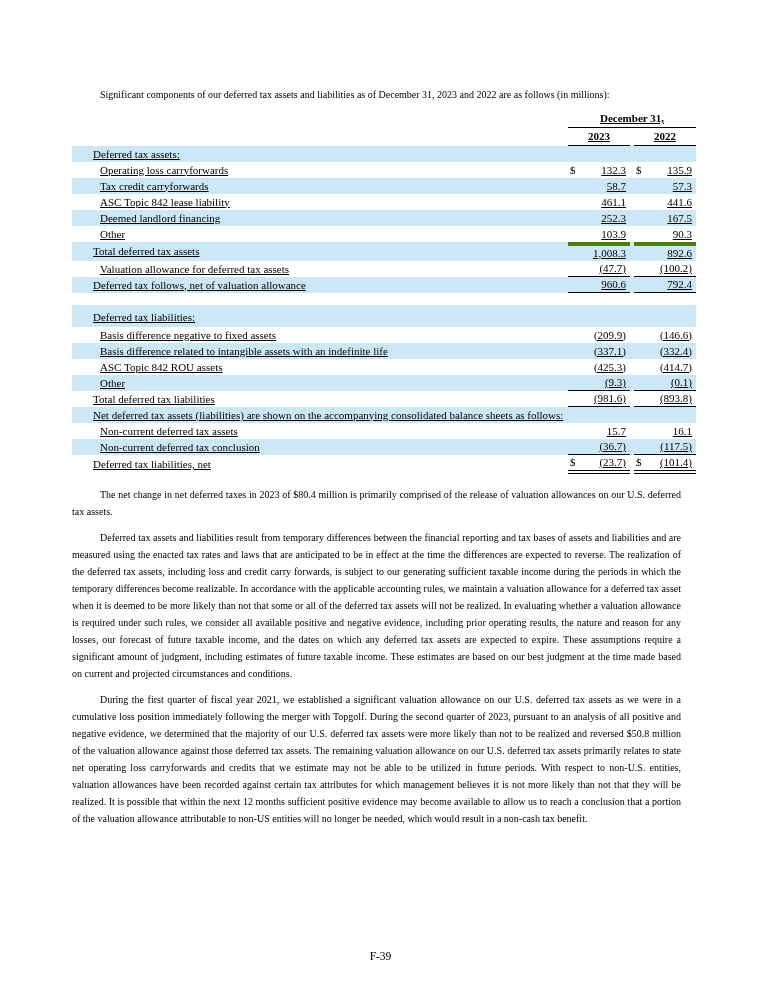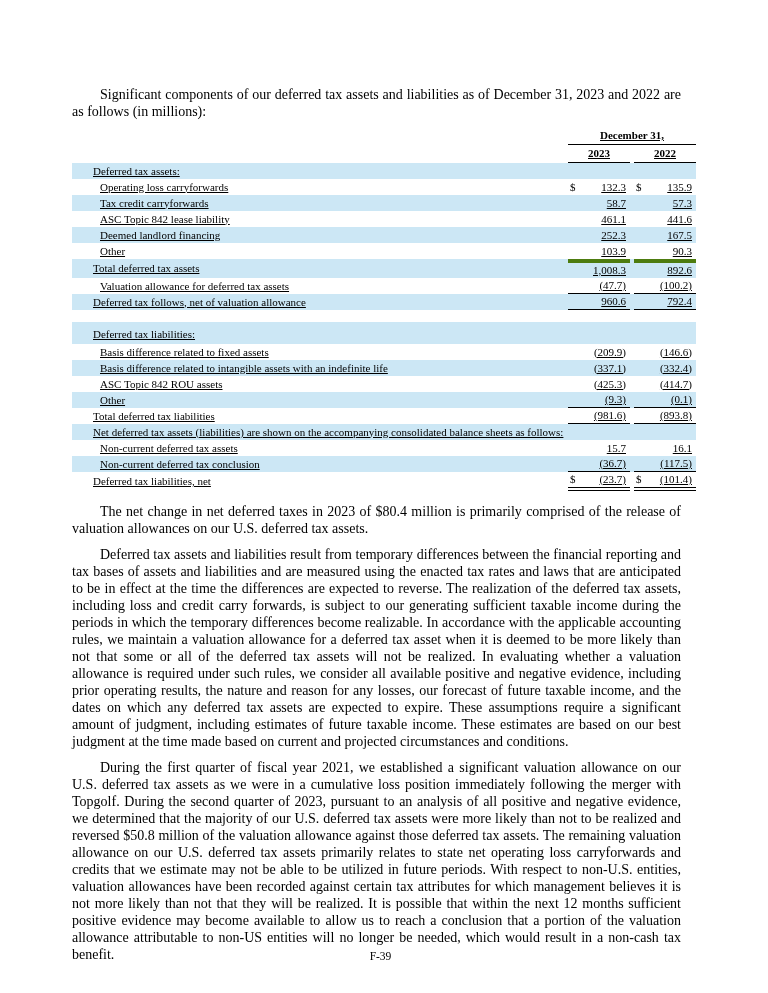--- a/index.html
+++ b/index.html
@@ -8,21 +8,21 @@
     width: 768px; height: 993px;
     background: #ffffff;
     color: #000000;
     font-family: "Liberation Serif", serif;
     position: relative;
     overflow: hidden;
   }
   .page { padding: 86px 72px 0 72px; }
 
   p.body-text {
-    font-size: 14px;
+    font-size: 10px;
     line-height: 17px;
     text-align: justify;
     text-indent: 28px;
     margin: 0 15px 9px 0;
   }
 
   
   .tax-table { margin: 6px 0 12px 0; font-size: 11px; line-height: 13px; text-decoration: underline; }
 
   .hdr-row { display: flex; font-weight: bold; align-items: flex-end; }
@@ -195,21 +195,21 @@
           <div class="lbl">Deferred tax liabilities:</div>
           <div class="val">
             <span></span>
           </div>
           <div class="gapcell"></div>
           <div class="val">
             <span></span>
           </div>
         </div>
         <div class="row">
-          <div class="lbl ind">Basis difference related to fixed assets</div>
+          <div class="lbl ind">Basis difference negative to fixed assets</div>
           <div class="val">
             <span>(209.9)</span>
           </div>
           <div class="gapcell"></div>
           <div class="val">
             <span>(146.6)</span>
           </div>
         </div>
         <div class="row shaded">
           <div class="lbl ind">Basis difference related to intangible assets with an indefinite life</div>

